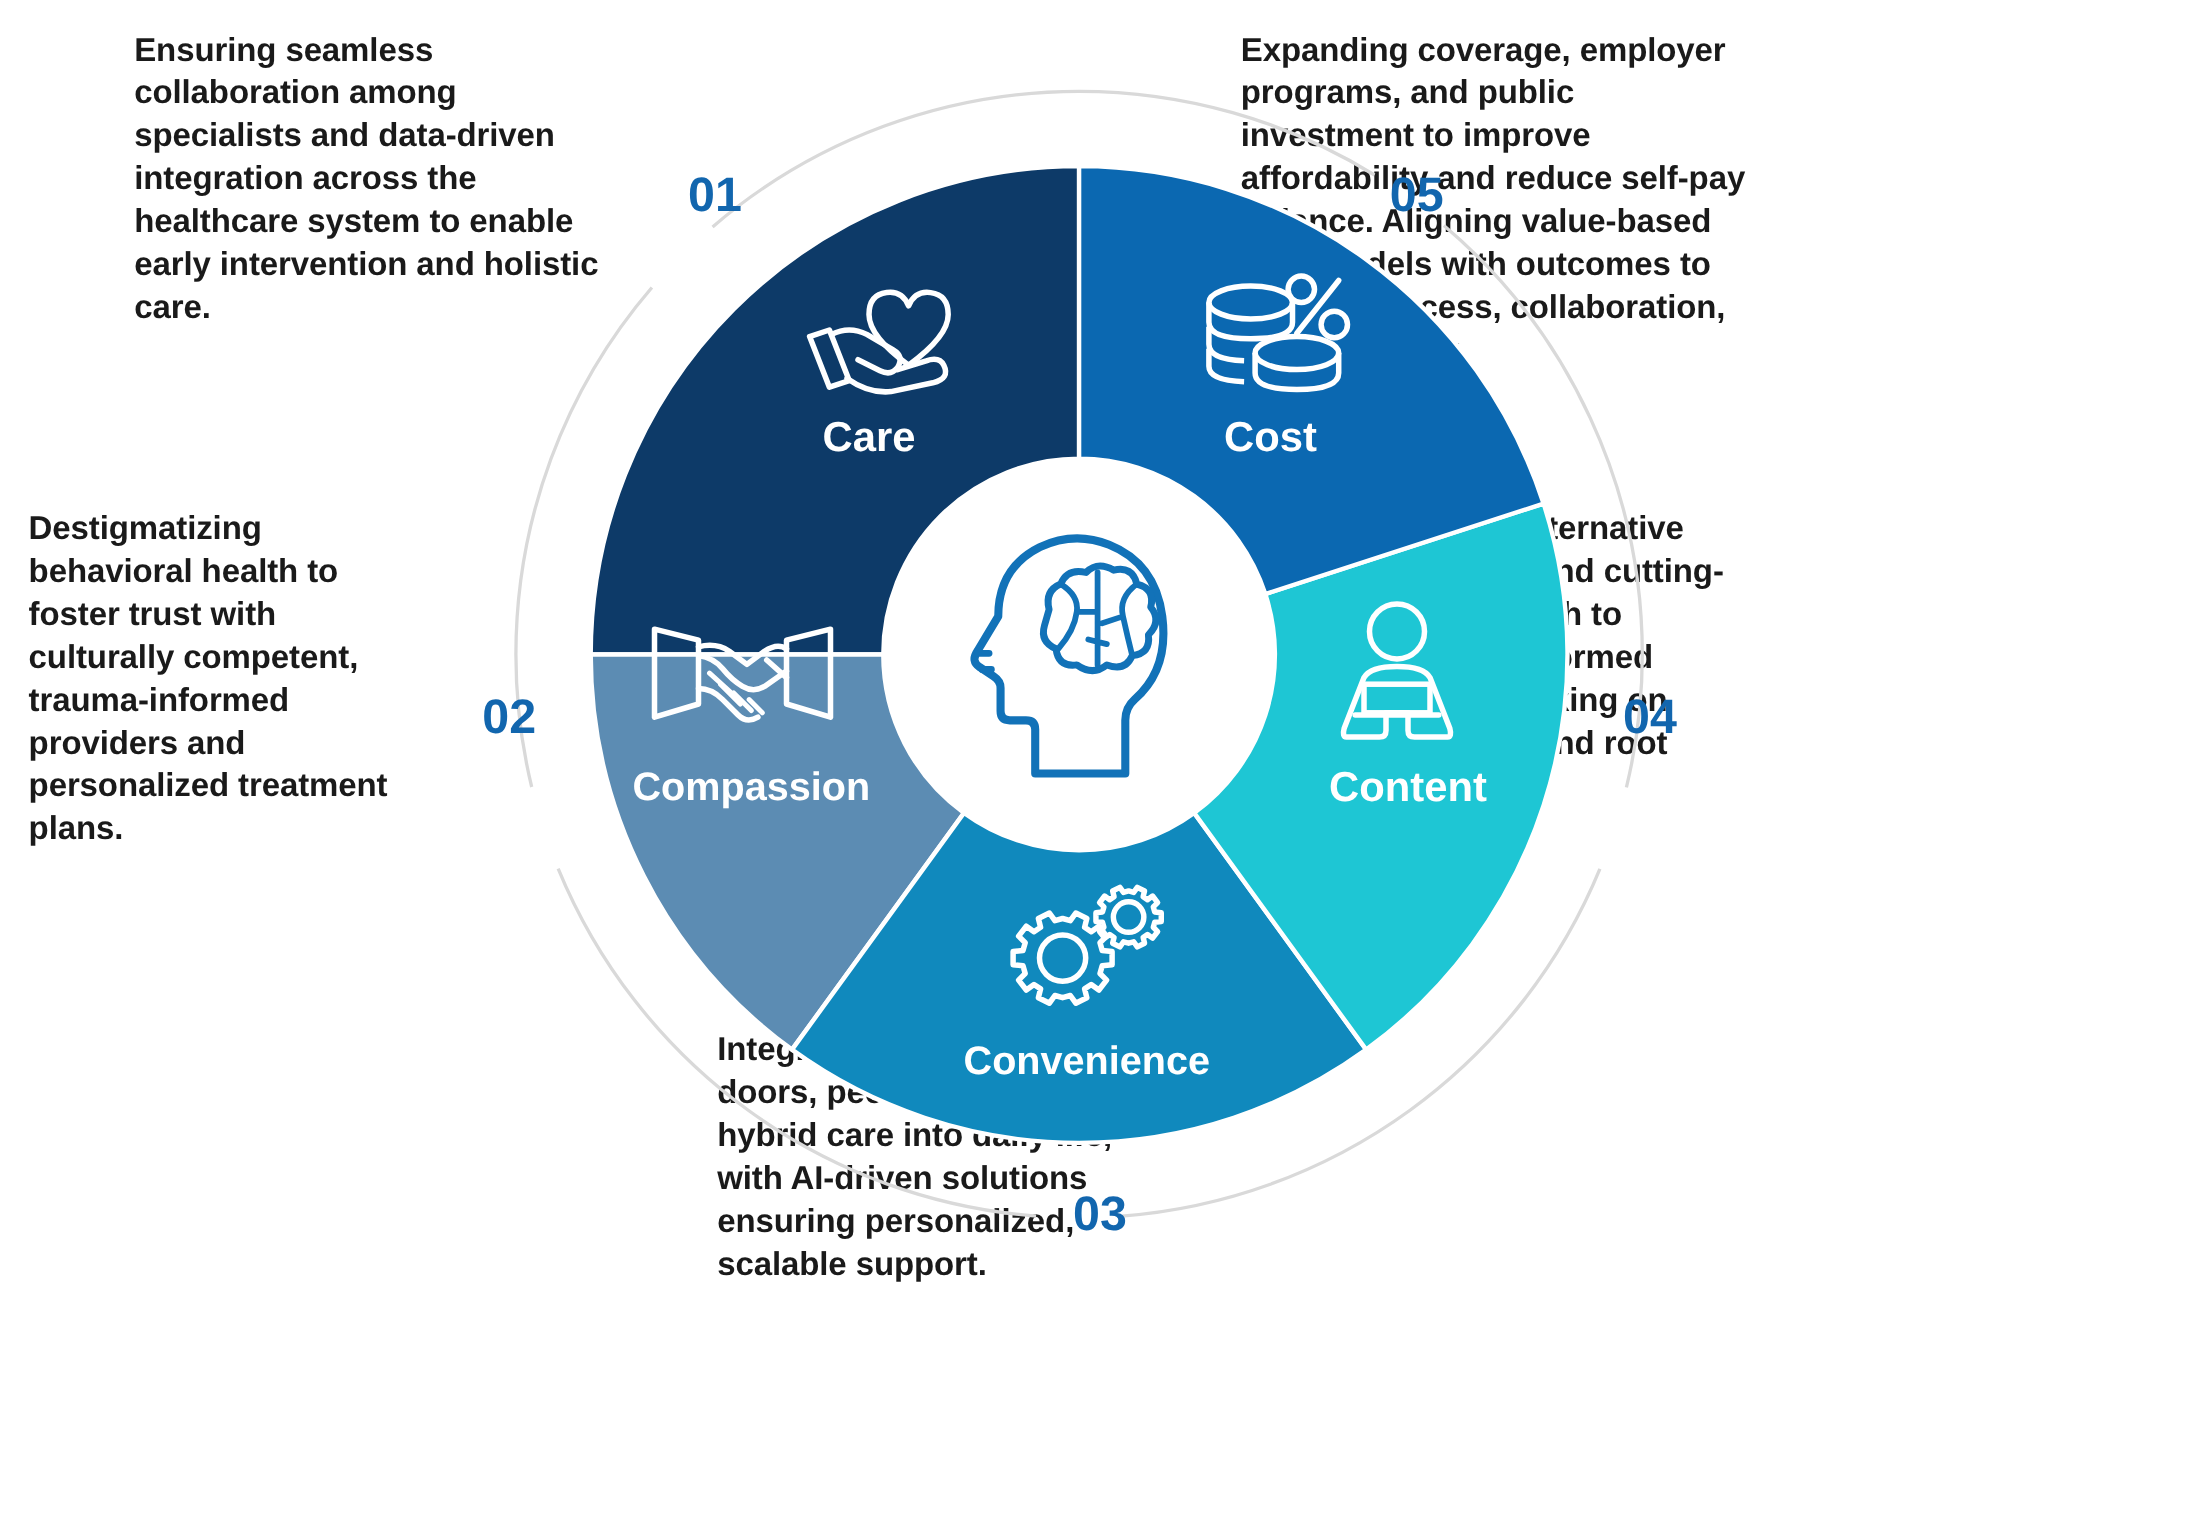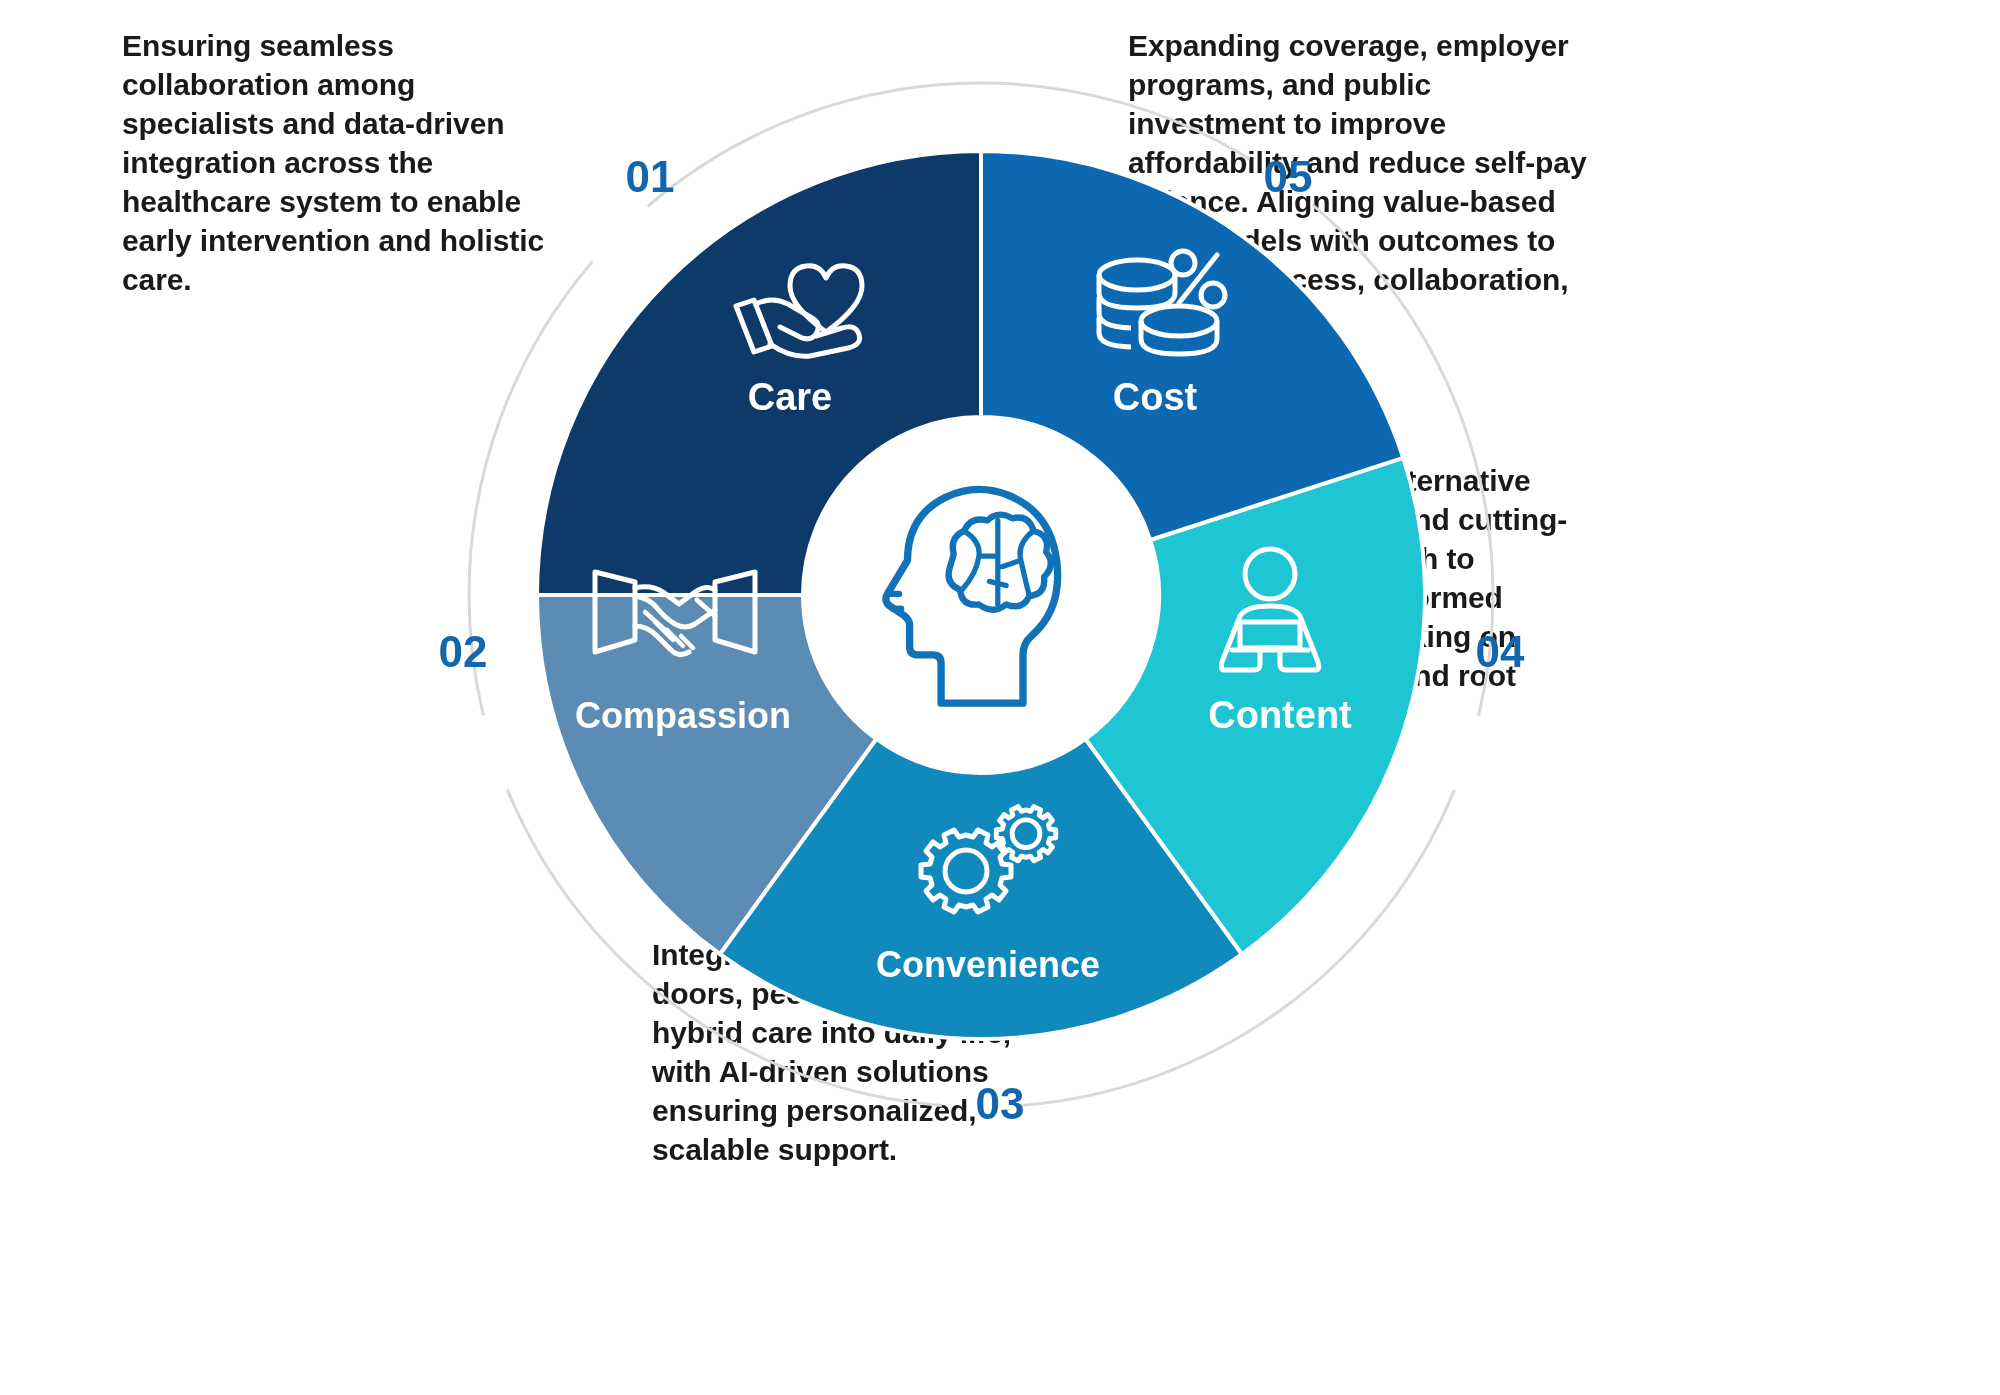--- a/index.html
+++ b/index.html
@@ -65,20 +65,21 @@
     dominant-baseline: middle;
   }
 </style>
 </head>
 <body>
 
 <div id="stage">
 
   <div class="desc desc-tl">Ensuring seamless collaboration among specialists and data-driven integration across the healthcare system to enable early intervention and holistic care.</div>
   <div class="desc desc-tr">Expanding coverage, employer programs, and public investment to improve affordability and reduce self-pay reliance. Aligning value-based care models with outcomes to enhance access, collaboration, and efficiency.</div>
+  <div class="desc desc-ml">Destigmatizing behavioral health to foster trust with culturally competent, trauma-informed providers and personalized treatment plans.</div>
   <div class="desc desc-mr">Providing alternative treatments and cutting-edge research to empower informed decision-making on treatments and root causes.</div>
   <div class="desc desc-b">Integrating digital front doors, peer support, and hybrid care into daily life, with AI-driven solutions ensuring personalized, scalable support.</div>
 
   <svg id="wheel" viewBox="0 0 2000 1395" width="2000" height="1395">
 
     <g>
       <circle id="guideRing" cx="981" cy="595" r="512" fill="none" stroke="#d9d9d9" stroke-width="3" stroke-dasharray="282.6990877275948 78 565.3981754551896 78 565.3981754551895 78 565.3981754551894 78 484.9734035232907 78 363.1238596594934 0" transform="rotate(-90 981 595)"></circle>
     </g>
 
     <g id="segGroup">

